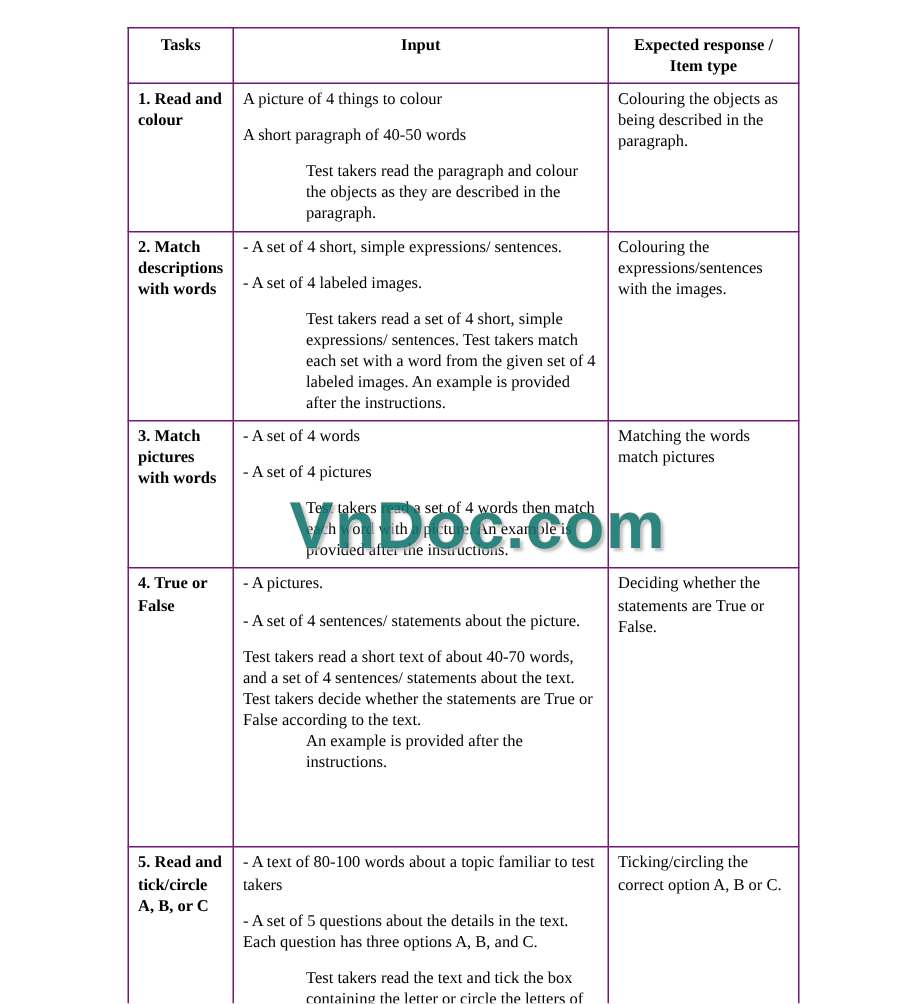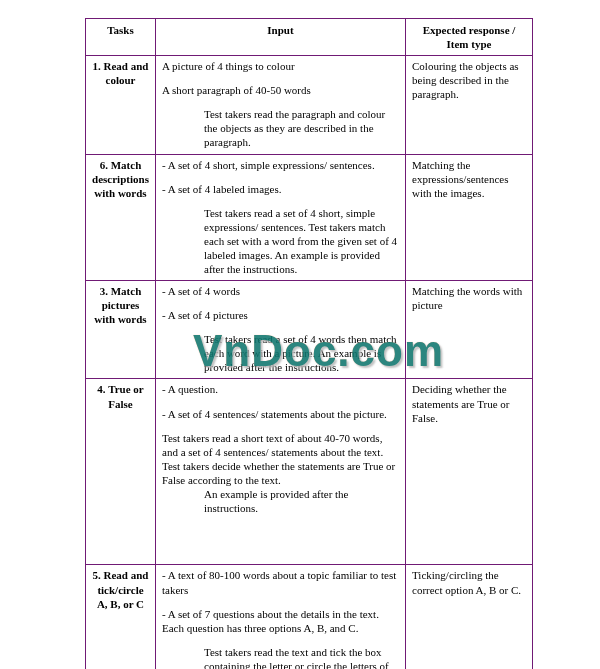--- a/index.html
+++ b/index.html
@@ -37,21 +37,20 @@
     font-weight: bold;
     text-align: center;
     padding-top: 4px;
     padding-bottom: 4px;
   }
   .col-tasks    { width: 70px;  }
   .col-input    { width: 250px; }
   .col-expected { width: 127px; }
   .task-cell {
     font-weight: bold;
-    text-align: center;
   }
   .para {
     margin: 0 0 10px 0;
   }
   .para:last-child {
     margin-bottom: 0;
     margin-left: 42px;
   }
   .para.mb0 {
     margin-bottom: 0;
@@ -100,55 +99,55 @@
         <td class="task-cell">1. Read and colour</td>
         <td>
           <div class="para">A picture of 4 things to colour</div>
           <div class="para">A short paragraph of 40-50 words</div>
           <div class="para">Test takers read the paragraph and colour the objects as they are described in the paragraph.</div>
         </td>
         <td>Colouring the objects as being described in the paragraph.</td>
       </tr>
 
       <tr class="r2">
-        <td class="task-cell">6. Match descriptions with words</td>
+        <td class="task-cell">2. Match descriptions with words</td>
         <td>
           <div class="para">- A set of 4 short, simple expressions/ sentences.</div>
           <div class="para">- A set of 4 labeled images.</div>
           <div class="para">Test takers read a set of 4 short, simple expressions/ sentences. Test takers match each set with a word from the given set of 4 labeled images. An example is provided after the instructions.</div>
         </td>
-        <td>Matching the expressions/sentences with the images.</td>
+        <td>Colouring the expressions/sentences with the images.</td>
       </tr>
 
       <tr class="r3">
         <td class="task-cell">3. Match pictures with words</td>
         <td>
           <div class="para">- A set of 4 words</div>
           <div class="para">- A set of 4 pictures</div>
           <div class="para">Test takers read a set of 4 words then match each word with a picture. An example is provided after the instructions.</div>
         </td>
-        <td>Matching the words with picture</td>
+        <td>Matching the words match pictures</td>
       </tr>
 
       <tr class="r4">
         <td class="task-cell">4. True or False</td>
         <td>
-          <div class="para">- A question.</div>
+          <div class="para">- A pictures.</div>
           <div class="para">- A set of 4 sentences/ statements about the picture.</div>
           <div class="para mb0">Test takers read a short text of about 40-70 words, and a set of 4 sentences/ statements about the text. Test takers decide whether the statements are True or False according to the text.</div>
           <div class="para">An example is provided after the instructions.</div>
         </td>
         <td>Deciding whether the statements are True or False.</td>
       </tr>
 
       <tr class="r5">
         <td class="task-cell">5. Read and tick/circle A, B, or C</td>
         <td>
           <div class="para">- A text of 80-100 words about a topic familiar to test takers</div>
-          <div class="para">- A set of 7 questions about the details in the text. Each question has three options A, B, and C.</div>
+          <div class="para">- A set of 5 questions about the details in the text. Each question has three options A, B, and C.</div>
           <div class="para">Test takers read the text and tick the box containing the letter or circle the letters of the familiar option.</div>
 
         </td>
         <td>Ticking/circling the correct option A, B or C.</td>
       </tr>
 
     </tbody>
   </table>
 
   <div class="watermark">VnDoc.com</div>

